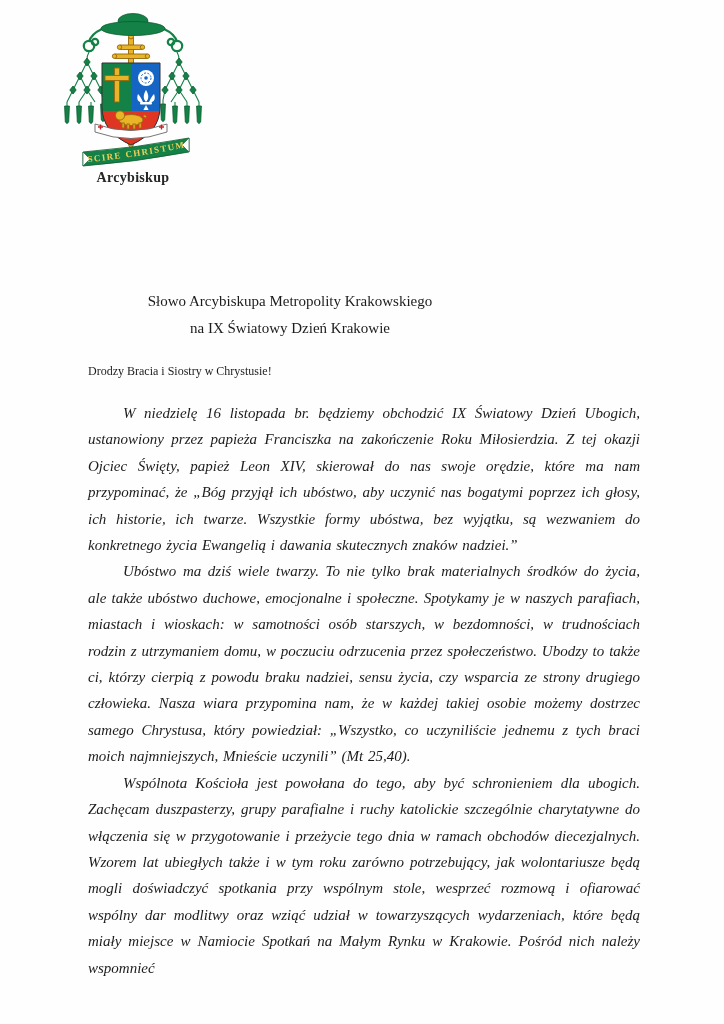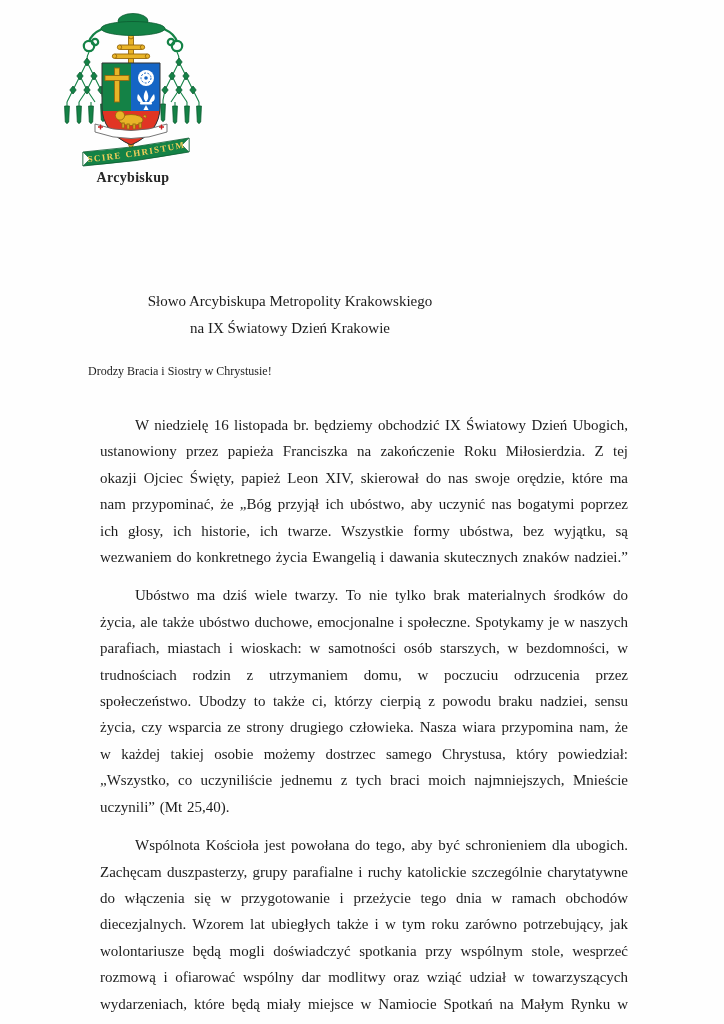--- a/index.html
+++ b/index.html
@@ -30,21 +30,21 @@
   }
   .salutation{
     position:absolute;left:88px;top:364px;margin:0;
     font-size:12px;color:#1c1c1c;
   }
   .body-text{
     position:absolute;left:88px;top:400px;width:552px;
     font-size:15px;line-height:26.4px;text-align:justify;
     color:#1c1c1c;word-spacing:1px;
   }
-  .body-text p{margin:12px;text-indent:35px;}
+  .body-text p{margin:0;text-indent:35px;font-style:italic;}
 </style>
 </head>
 <body>
 
 <div class="page">
 
   <svg class="arms" viewBox="0 0 200 160" xmlns="http://www.w3.org/2000/svg">
     <defs>
       <g id="knot">
         <path class="grn" d="M0,-4 L3.2,0 L0,4 L-3.2,0 Z"></path>

